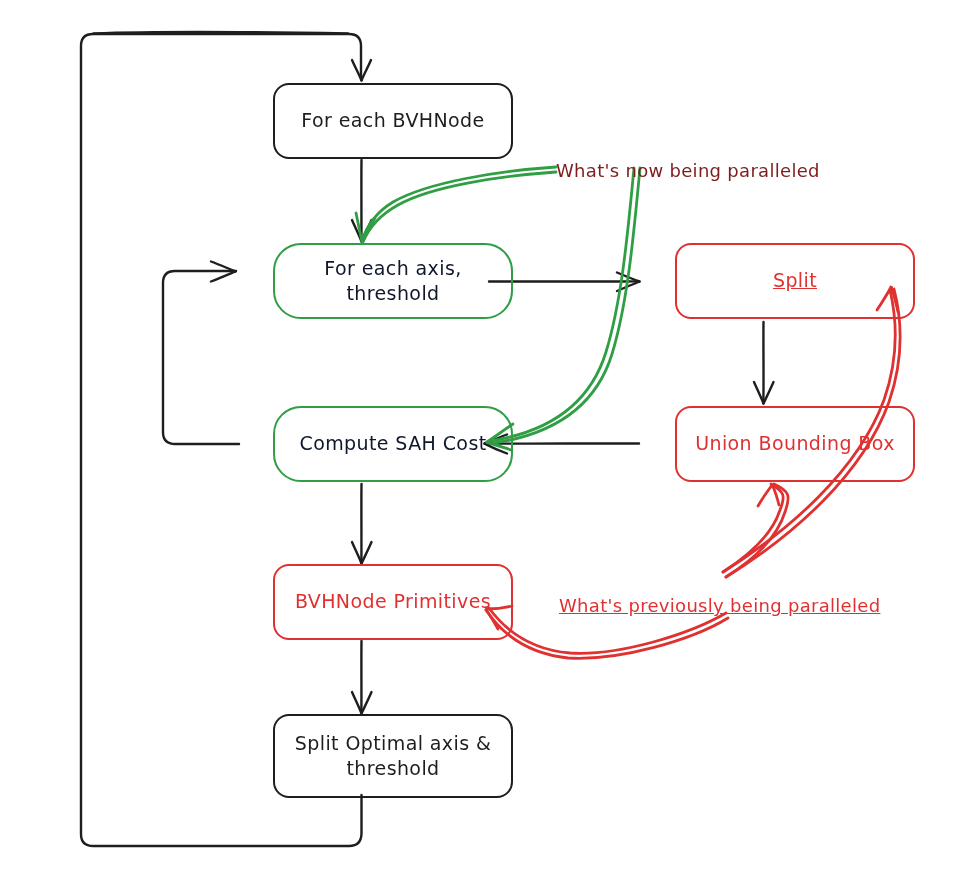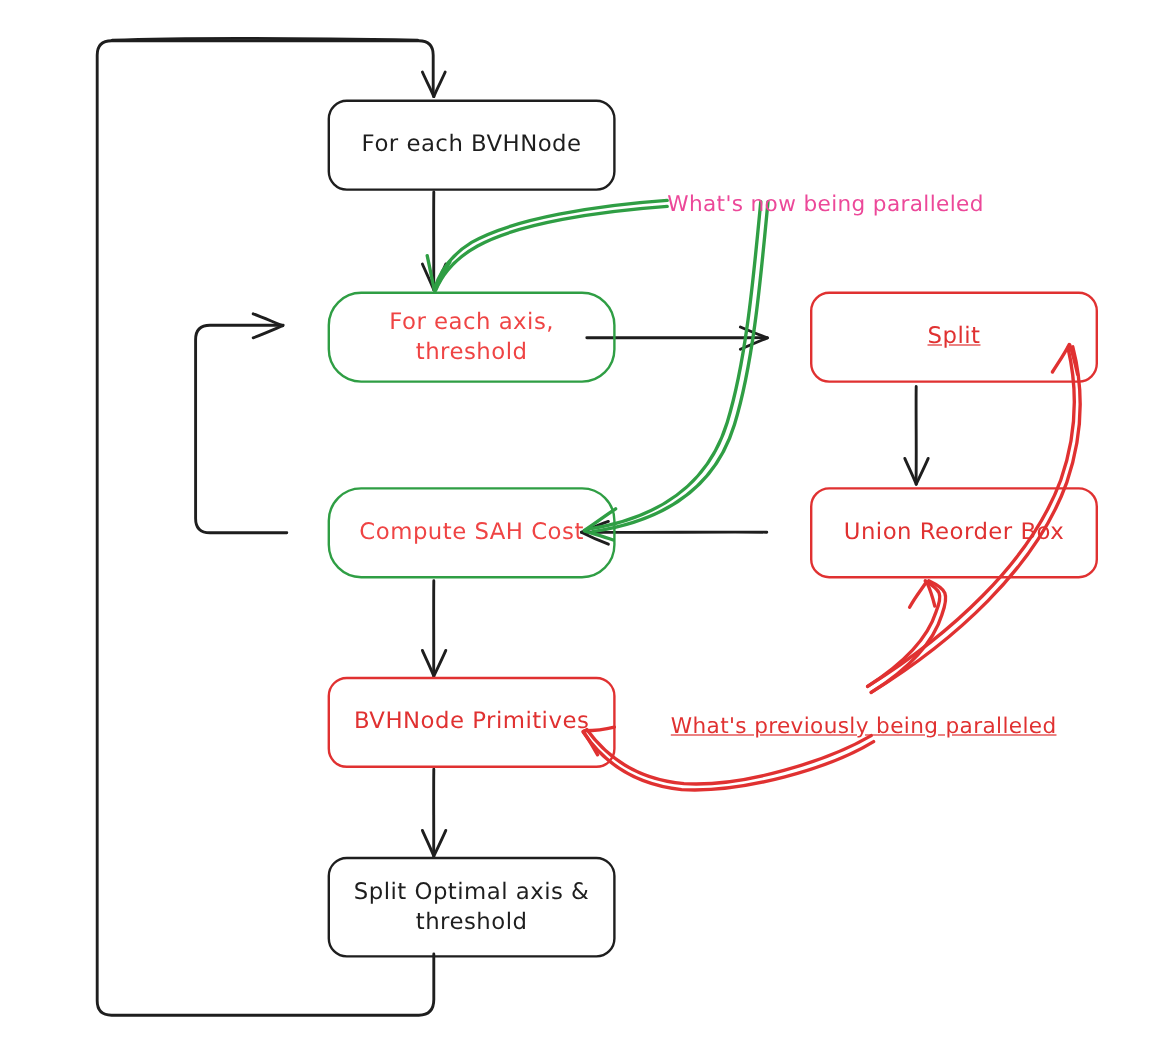--- a/index.html
+++ b/index.html
@@ -33,31 +33,31 @@
     justify-content: center;
     text-align: center;
     line-height: 1.32;
     font-size: 19px;
     letter-spacing: 0.4px;
     font-family: "DejaVu Sans", sans-serif;
     white-space: pre-line;
     margin-left: 32px;
   }
   .node-black { border-color: #1e1e1e; color: #1e1e1e; }
-  .node-green { border-color: #2f9e44; color: #ef4444; border-radius: 28px; }
+  .node-green { border-color: #2f9e44; color: #0f172a; border-radius: 28px; }
   .node-red   { border-color: #e03131; color: #e03131; }
 
   .annot {
     position: absolute;
     font-size: 18px;
     letter-spacing: 0.3px;
     white-space: nowrap;
     font-family: "DejaVu Sans", sans-serif;
   }
-  .annot-green { color: #ec4899; }
+  .annot-green { color: #7f1d1d; }
   .annot-red   { color: #e03131; }
 </style>
 </head>
 <body>
 
 <svg id="canvas" viewBox="0 0 960 880" xmlns="http://www.w3.org/2000/svg">
 
   <g fill="none" stroke="#1e1e1e" stroke-width="2.4" stroke-linecap="round" stroke-linejoin="round">
     <path d="M361.5,160 C361.2,184 361.6,209 361.4,238"></path>
     <path d="M352,220 C355,227 358.5,234 361.5,241.5"></path>
@@ -146,21 +146,21 @@
 
 <div class="node-box node-black" style="left:241px; top:83px;  width:240px; height:76px;">For each BVHNode</div>
 
 <div class="node-box node-green" style="left:241px; top:243px; width:240px; height:76px;">For each axis,
 threshold</div>
 
 <div class="node-box node-red" style="left:643px; top:243px; width:240px; height:76px;text-decoration:underline;">Split</div>
 
 <div class="node-box node-green" style="left:241px; top:406px; width:240px; height:76px;">Compute SAH Cost</div>
 
-<div class="node-box node-red" style="left:643px; top:406px; width:240px; height:76px;">Union Reorder Box</div>
+<div class="node-box node-red" style="left:643px; top:406px; width:240px; height:76px;">Union Bounding Box</div>
 
 <div class="node-box node-red" style="left:241px; top:564px; width:240px; height:76px;">BVHNode Primitives</div>
 
 <div class="node-box node-black" style="left:241px; top:714px; width:240px; height:84px;">Split Optimal axis &amp;
 threshold</div>
 
 <div class="annot annot-green" style="left:556px; top:160px;">What's now being paralleled</div>
 
 <div class="annot annot-red" style="left:559px; top:595px;text-decoration:underline;">What's previously being paralleled</div>
 

